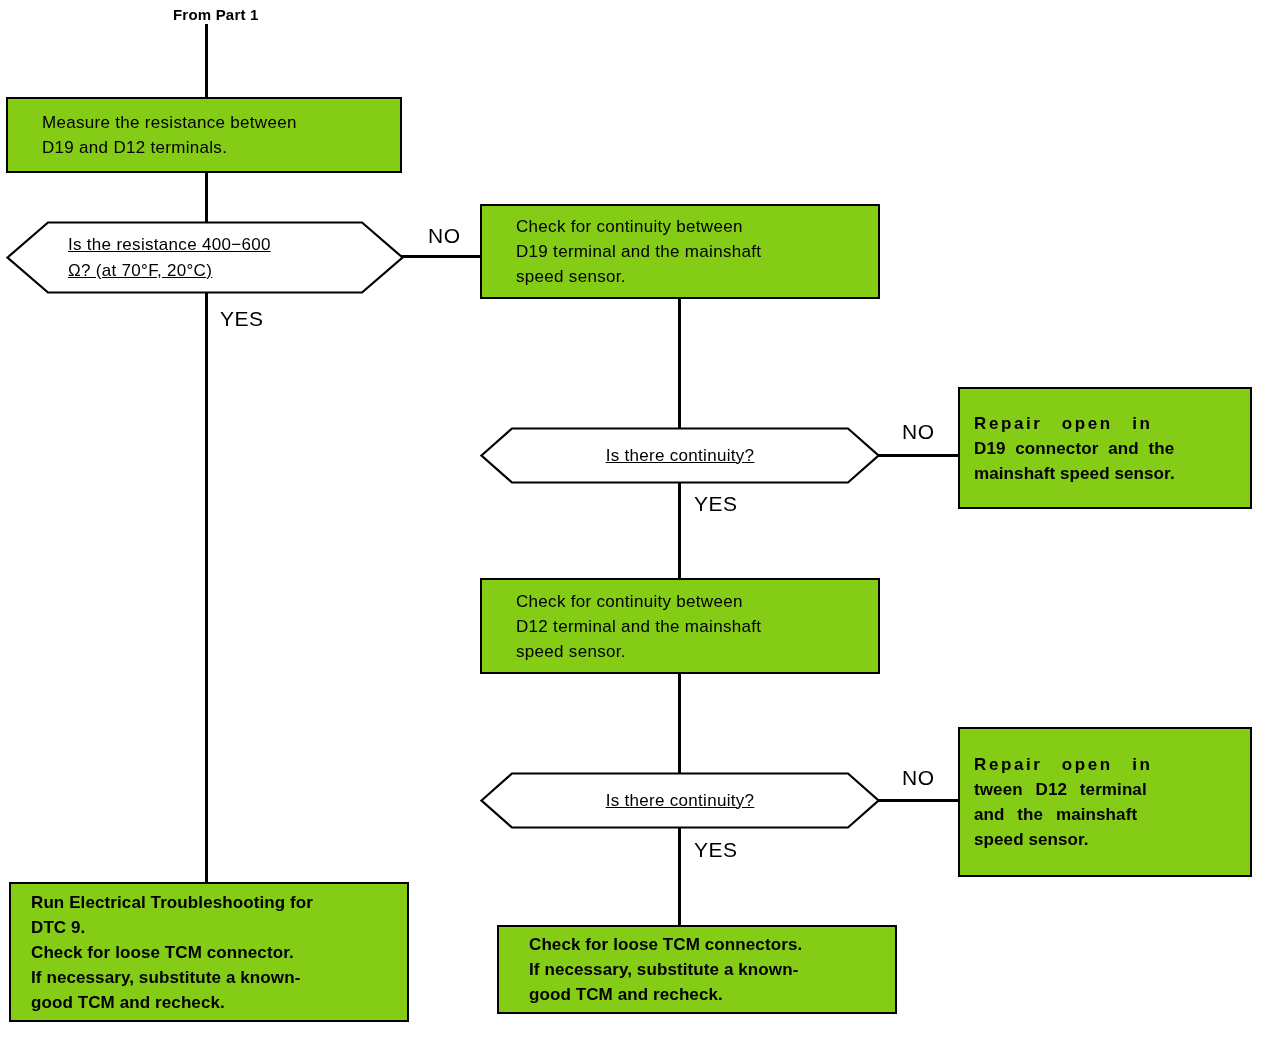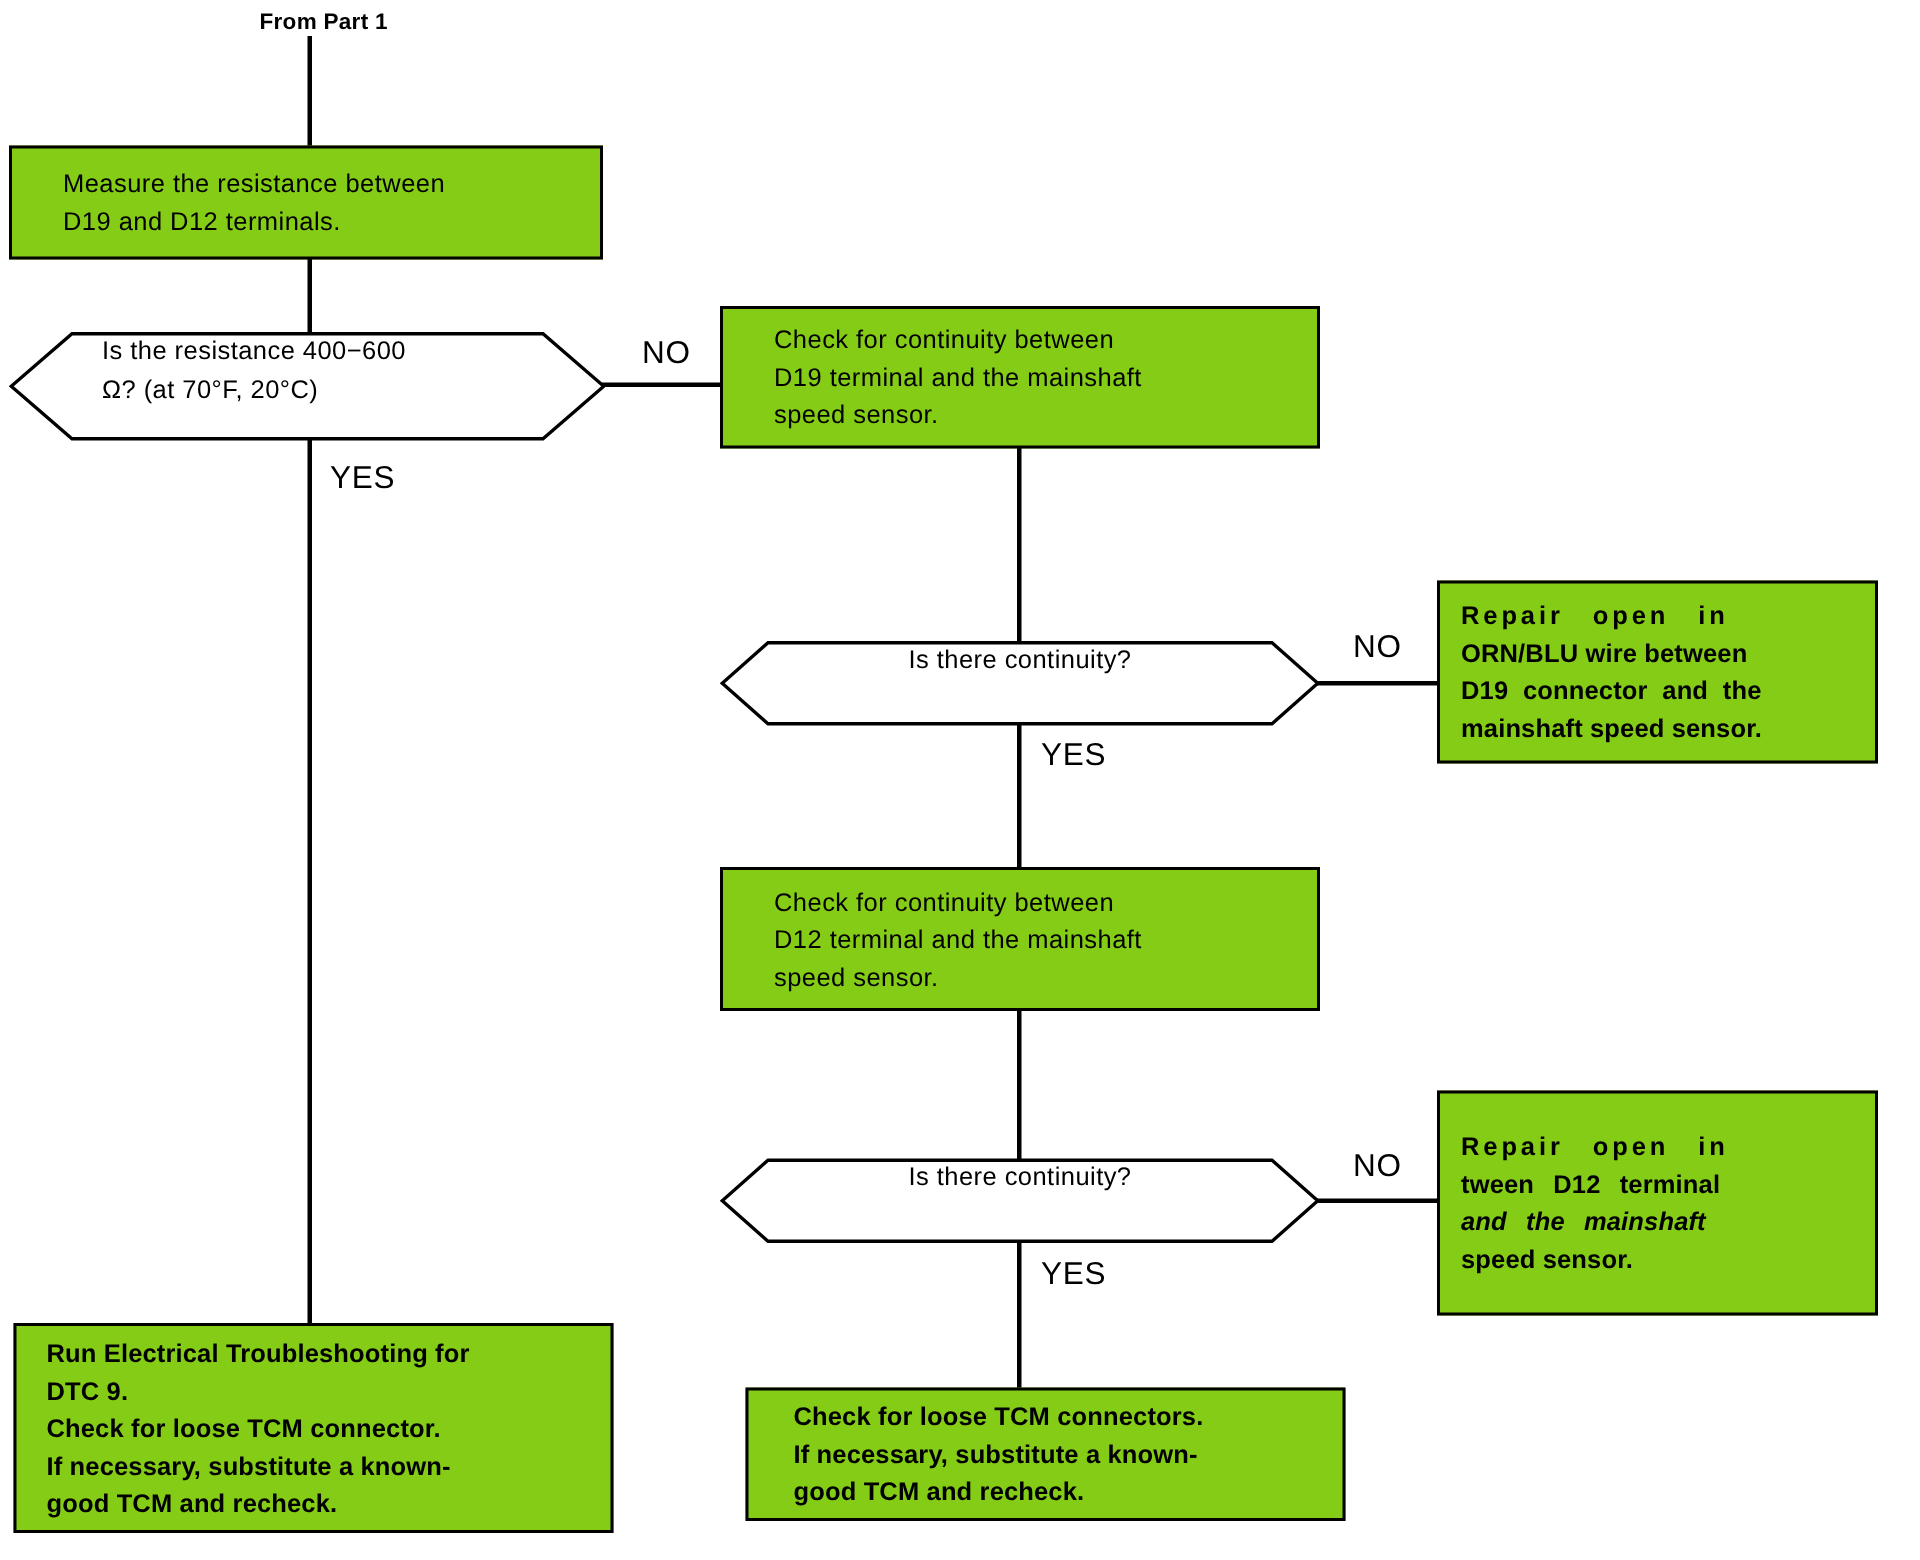--- a/index.html
+++ b/index.html
@@ -83,23 +83,24 @@
   }
   .hex svg {
     position: absolute;
     inset: 0;
     display: block;
   }
   .hex .hex-text {
     position: absolute;
     inset: 0;
     display: flex;
-    align-items: flex-start;
+    align-items: center;
     justify-content: center;
     text-align: center;
+    text-decoration: underline;
   }
   .hex .hex-text p {
     margin: 0;
     font-size: 17px;
     line-height: 26px;
     letter-spacing: 0.3px;
   }
   .hex.left-text .hex-text {
     justify-content: flex-start;
     text-align: left;
@@ -162,21 +163,20 @@
       <p>Is there continuity?</p>
     </div>
   </div>
 
   <div class="edge-label" style="left:902px; top:420px;">NO</div>
   <div class="hline" style="left:878px; top:454px; width:82px;"></div>
 
   <div class="box bold spread" style="left:958px; top:387px; width:294px; height:122px;">
     <div class="inner" style="padding:0 14px 0 14px;">
       <p class="spread-line">Repair open in</p>
-      <p>ORN/BLU wire between</p>
       <p style="word-spacing:5px;">D19 connector and the</p>
       <p>mainshaft speed sensor.</p>
     </div>
   </div>
 
   <div class="edge-label" style="left:694px; top:492px;">YES</div>
   <div class="vline" style="left:678px; top:482px; height:98px;"></div>
 
   <div class="box justified" style="left:480px; top:578px; width:400px; height:96px;">
     <div class="inner">
@@ -197,21 +197,21 @@
     </div>
   </div>
 
   <div class="edge-label" style="left:902px; top:766px;">NO</div>
   <div class="hline" style="left:878px; top:799px; width:82px;"></div>
 
   <div class="box bold spread" style="left:958px; top:727px; width:294px; height:150px;">
     <div class="inner" style="padding:0 14px 0 14px;">
       <p class="spread-line">Repair open in</p>
       <p style="word-spacing:8px;">tween D12 terminal</p>
-      <p style="word-spacing:8px;font-style:italic;">and the mainshaft</p>
+      <p style="word-spacing:8px;">and the mainshaft</p>
       <p>speed sensor.</p>
     </div>
   </div>
 
   <div class="edge-label" style="left:694px; top:838px;">YES</div>
   <div class="vline" style="left:678px; top:827px; height:100px;"></div>
 
   <div class="box bold" style="left:9px; top:882px; width:400px; height:140px;">
     <div class="inner" style="padding:0 12px 0 20px;">
       <p>Run Electrical Troubleshooting for</p>

